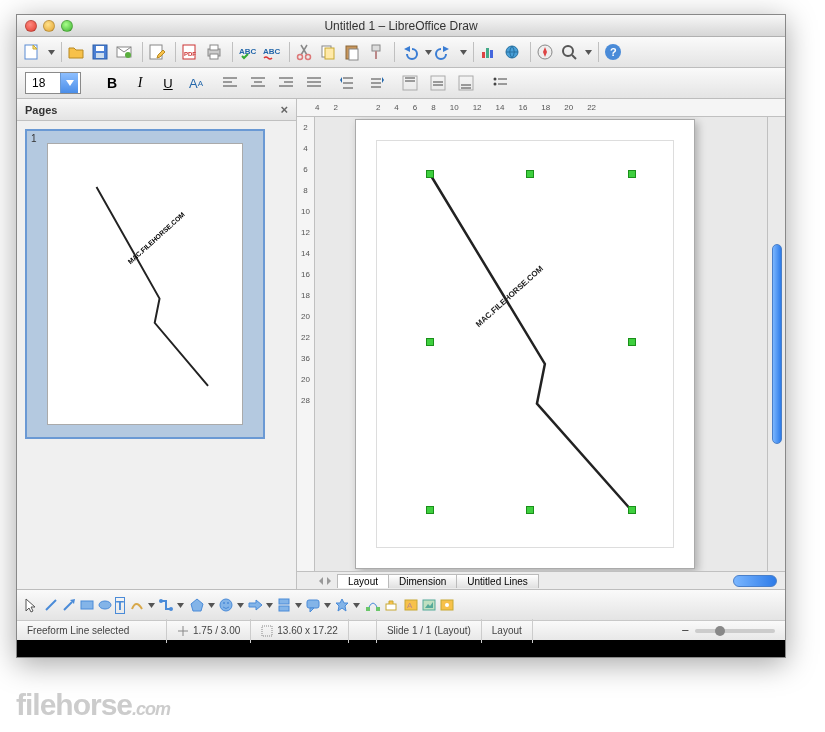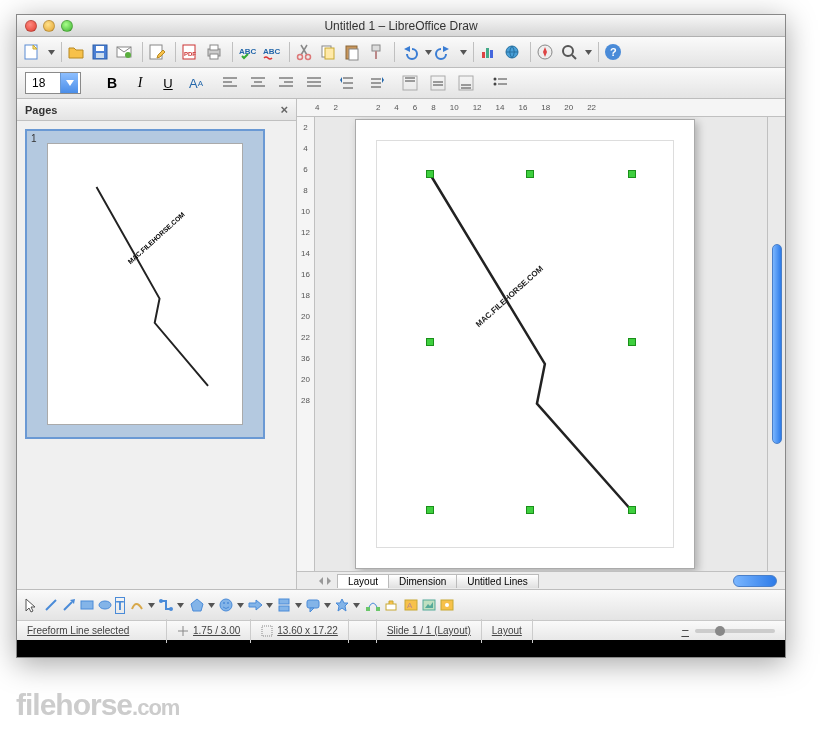--- a/index.html
+++ b/index.html
@@ -39,25 +39,25 @@
 .handle { width: 8px; height: 8px; background: #3ecf3e; border: 1px solid #1a8f1a; position: absolute; }
 .canvas-label { position: absolute; font-size: 8px; font-weight: bold; color: #222; transform: rotate(-42deg); }
 .vscroll { width: 18px; background: #eaeaea; border-left: 1px solid #c0c0c0; display: flex; flex-direction: column; align-items: center; justify-content: center; }
 .vscroll .thumb-bar { width: 10px; height: 200px; background: linear-gradient(90deg,#7ab6ff,#2d7be8); border-radius: 6px; border: 1px solid #4a7fc8; }
 .tabrow { height: 18px; background: #ececec; border-top: 1px solid #c0c0c0; display: flex; align-items: center; font-size: 10px; padding-left: 20px; gap: 0; }
 .tab { padding: 1px 10px; border: 1px solid #bbb; background: linear-gradient(#fff,#e0e0e0); border-bottom: none; margin-right: -1px; }
 .tab.active { background: #fff; }
 .hscroll-cap { margin-left: auto; width: 44px; height: 12px; background: linear-gradient(90deg,#7ab6ff,#2d7be8); border-radius: 6px; border: 1px solid #4a7fc8; margin-right: 8px; }
 .bottombar { display: flex; align-items: center; gap: 2px; padding: 4px 6px; background: linear-gradient(#fafafa,#e4e4e4); border-top: 1px solid #bdbdbd; overflow: hidden; }
 .statusbar { display: flex; align-items: center; height: 20px; background: linear-gradient(#fafafa,#e8e8e8); border-top: 1px solid #c8c8c8; font-size: 10px; color: #444; }
-.statusbar > div { padding: 12px 10px; border-right: 1px solid #ccc; height: 100%; display: flex; align-items: center; gap: 4px; text-decoration: underline; }
+.statusbar > div { padding: 12px 10px; border-right: 1px solid #ccc; height: 100%; display: flex; align-items: center; gap: 4px; }
 .zoom-slider { width: 80px; height: 4px; background: #ccc; border-radius: 2px; position: relative; }
 .zoom-slider .zthumb { width: 10px; height: 10px; background: #888; border-radius: 50%; position: absolute; left: 20px; top: -3px; }
 .watermark { position: absolute; left: 16px; bottom: 10px; font-size: 30px; font-weight: bold; color: #ccc; letter-spacing: -1px; font-family: Arial, sans-serif; }
-.watermark .com { font-size: 22px; }
+.watermark .com { font-size: 18px; font-style: italic; }
 svg { display: block; }
 </style>
 </head>
 <body>
 
 <div class="window">
   <div class="titlebar">
     <div class="traffic">
       <div class="dot red"></div>
       <div class="dot yellow"></div>

